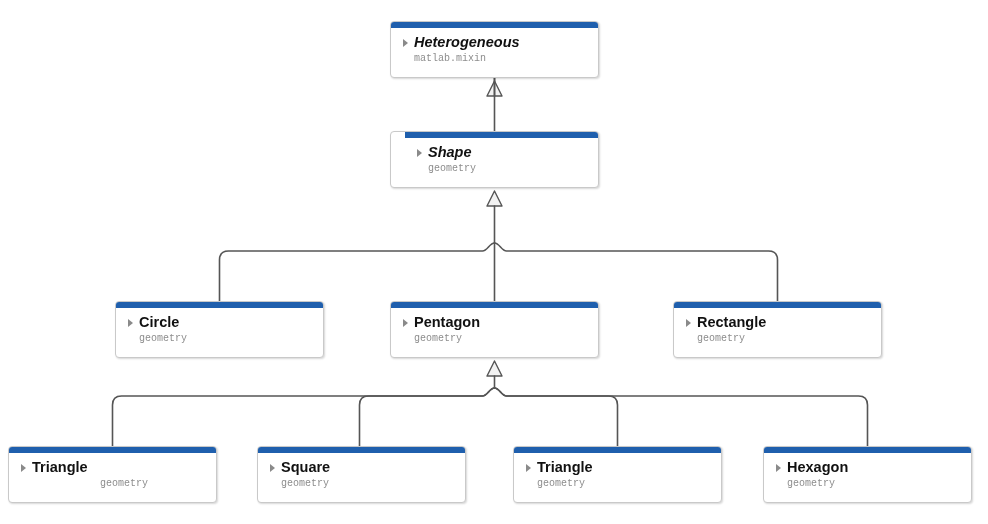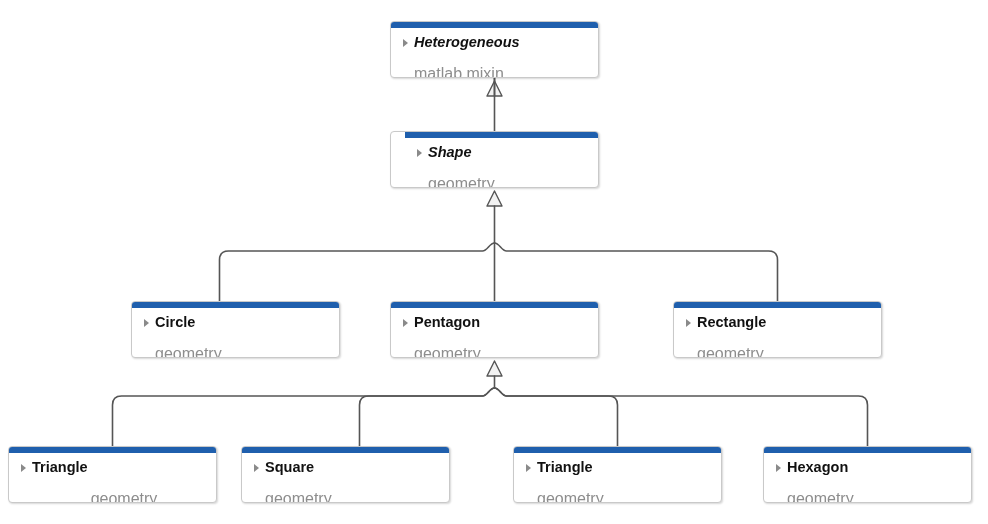--- a/index.html
+++ b/index.html
@@ -64,26 +64,27 @@
   .node-title {
     font-size: 14.5px;
     font-weight: bold;
     color: #111111;
     white-space: nowrap;
   }
   .node.abstract .node-title {
     font-style: italic;
   }
   .node-subtitle {
-    font-size: 16px;
+    font-size: 10px;
     color: #8d8d8d;
     padding-left: 23px;
-    margin-top: 15px;
+    margin-top: 3px;
     white-space: nowrap;
     line-height: 1.1;
+    font-family: Liberation Mono, monospace;
   }
 </style>
 </head>
 <body>
 
 <div id="canvas">
   <svg id="edges" viewBox="0 0 988 524" xmlns="http://www.w3.org/2000/svg">
       <polygon points="494.5,81 487,96 502,96" fill="#f2f2f2" stroke="#555555" stroke-width="1.4" stroke-linejoin="round"></polygon>
       <path d="M494.5,96 L494.5,73" fill="none" stroke="#555555" stroke-width="1.6" stroke-linecap="round"></path>
       <path d="M494.5,73 L494.5,131" fill="none" stroke="#555555" stroke-width="1.6" stroke-linecap="round"></path>
@@ -120,21 +121,21 @@
     <div class="node abstract" style="left: 390px; top: 131px; width: 209px; height: 57px; padding-left: 14px;">
       <div class="node-header"></div>
       <div class="node-body">
         <div class="node-title-row">
           <span class="expander"></span>
           <span class="node-title">Shape</span>
         </div>
         <div class="node-subtitle">geometry</div>
       </div>
     </div>
-    <div class="node" style="left: 131px; top: 301px; width: 209px; height: 57px;">
+    <div class="node" style="left: 115px; top: 301px; width: 209px; height: 57px;">
       <div class="node-header"></div>
       <div class="node-body">
         <div class="node-title-row">
           <span class="expander"></span>
           <span class="node-title">Circle</span>
         </div>
         <div class="node-subtitle">geometry</div>
       </div>
     </div>
     <div class="node" style="left: 390px; top: 301px; width: 209px; height: 57px;">
@@ -160,21 +161,21 @@
     <div class="node" style="left: 8px; top: 446px; width: 209px; height: 57px; text-align: center;">
       <div class="node-header"></div>
       <div class="node-body">
         <div class="node-title-row">
           <span class="expander"></span>
           <span class="node-title">Triangle</span>
         </div>
         <div class="node-subtitle">geometry</div>
       </div>
     </div>
-    <div class="node" style="left: 241px; top: 446px; width: 209px; height: 57px;">
+    <div class="node" style="left: 257px; top: 446px; width: 209px; height: 57px;">
       <div class="node-header"></div>
       <div class="node-body">
         <div class="node-title-row">
           <span class="expander"></span>
           <span class="node-title">Square</span>
         </div>
         <div class="node-subtitle">geometry</div>
       </div>
     </div>
     <div class="node" style="left: 513px; top: 446px; width: 209px; height: 57px;">

